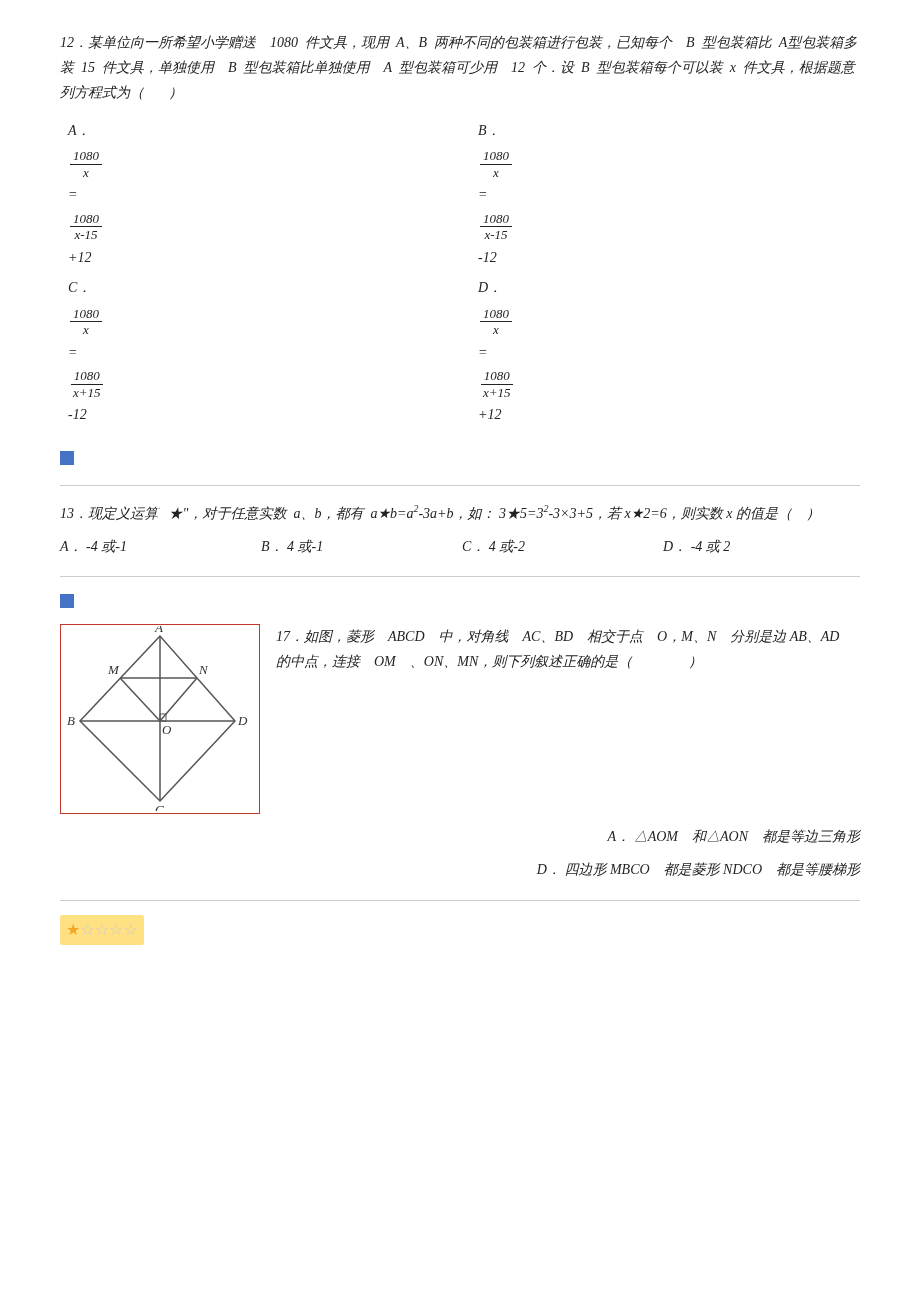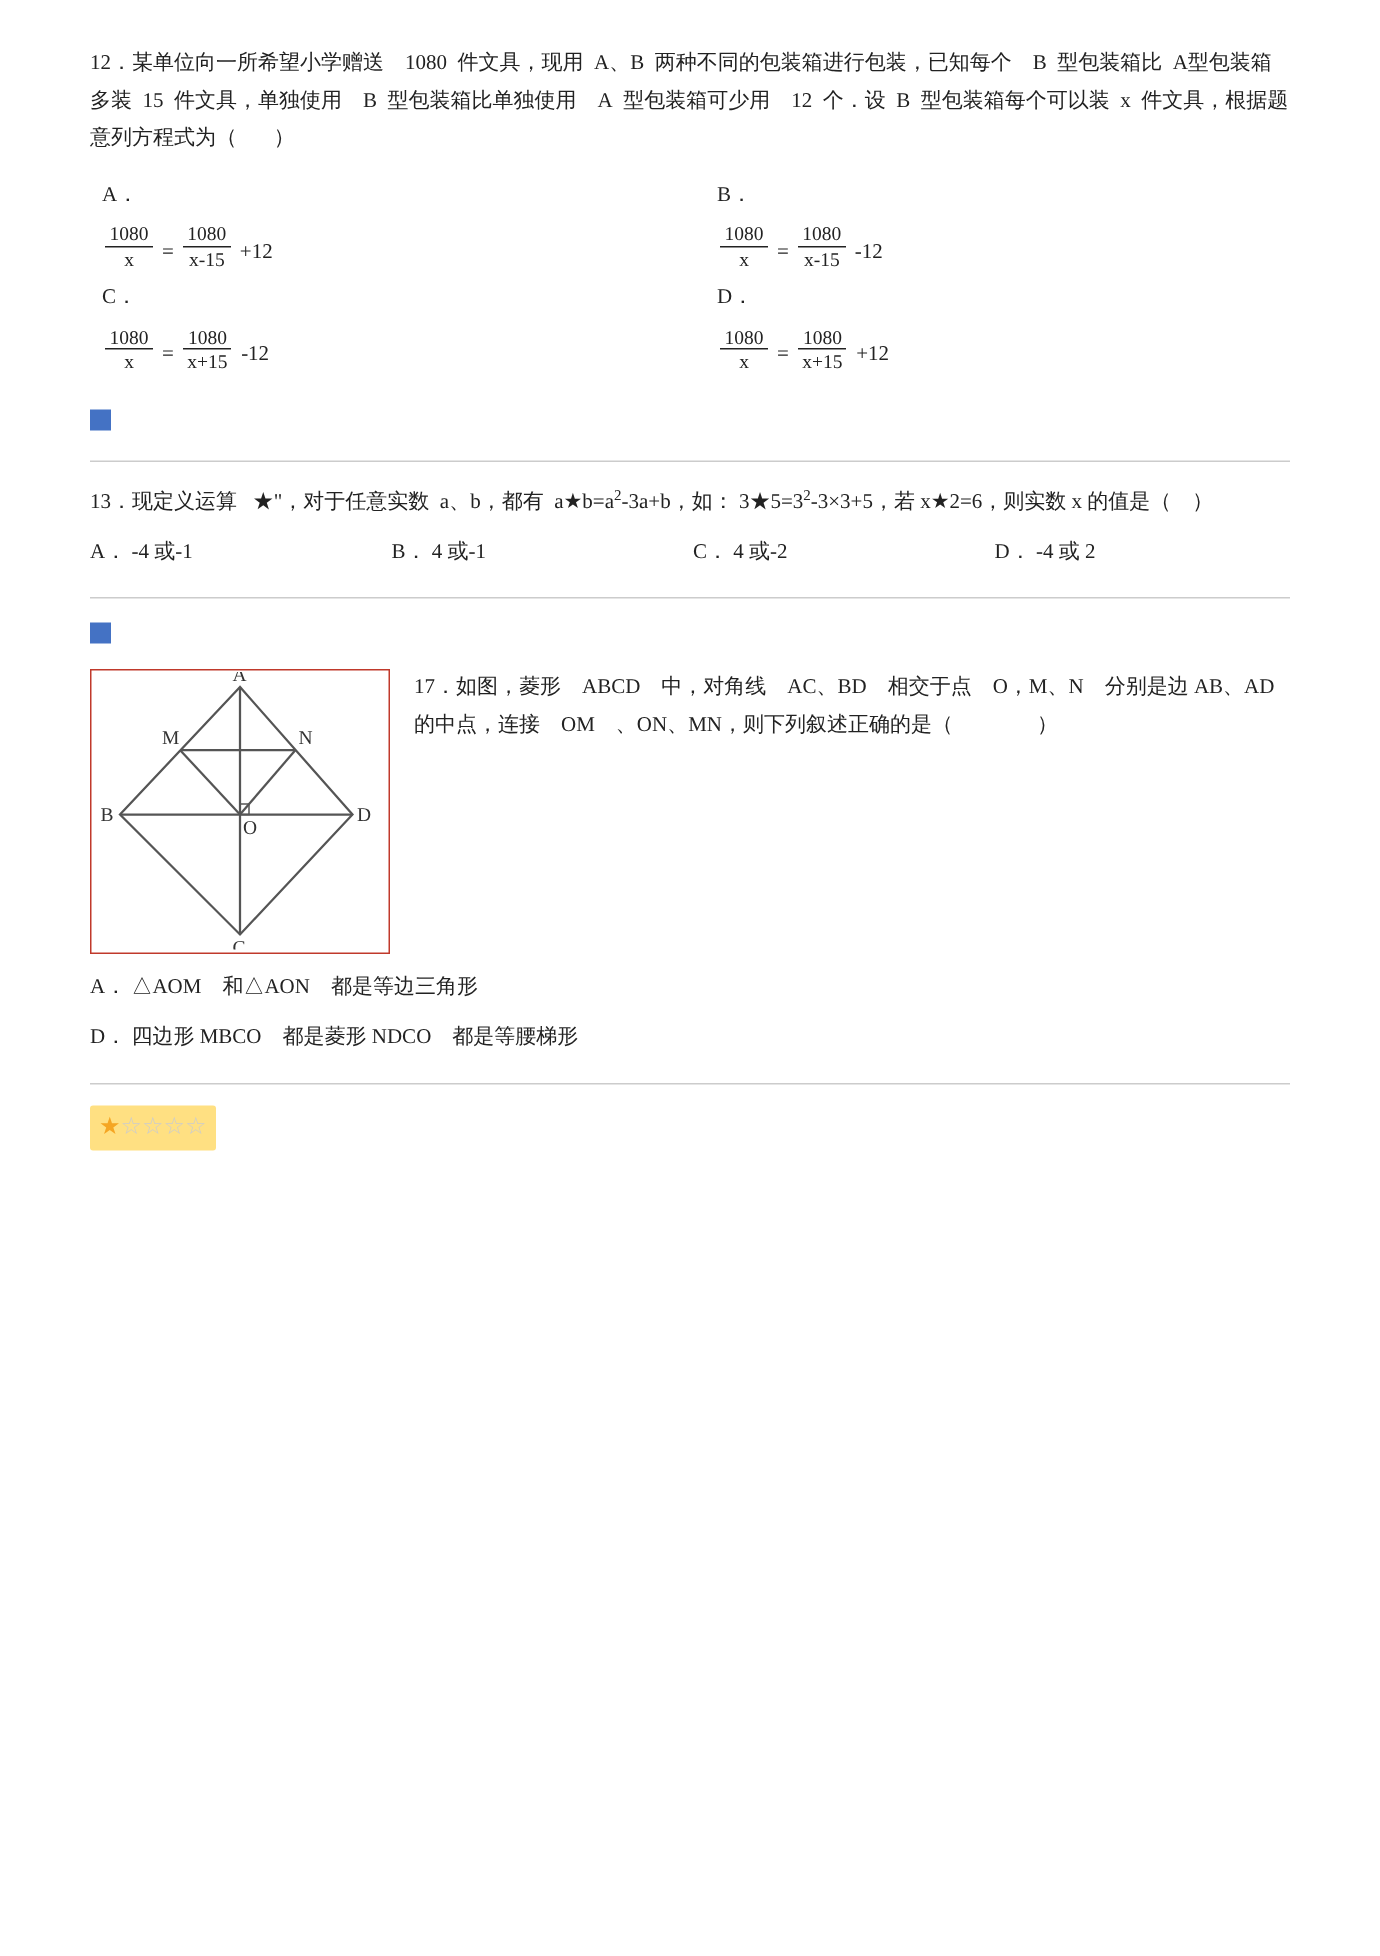--- a/index.html
+++ b/index.html
@@ -8,20 +8,21 @@
       font-family: "SimSun", "宋体", serif;
       font-size: 14px;
       color: #222;
       width: 920px;
       min-height: 1304px;
       padding: 30px 60px;
       line-height: 1.6;
     }
     .question-block {
       margin-bottom: 18px;
+      font-style: italic;
     }
     .question-text {
       margin-bottom: 10px;
       line-height: 1.8;
     }
     .options-grid-2col {
       display: grid;
       grid-template-columns: 1fr 1fr;
       gap: 0 20px;
       margin: 10px 0;
@@ -79,20 +80,21 @@
       align-items: center;
       justify-content: center;
       background: #fff;
     }
     .figure-text {
       flex: 1;
       line-height: 1.8;
     }
     .q14-options {
       margin-top: 10px;
+      text-align: right;
     }
     .q14-option {
       margin: 8px 0;
       line-height: 1.8;
     }
     sup {
       font-size: 10px;
       vertical-align: super;
     }
     .frac-inline {
@@ -106,23 +108,24 @@
     }
     .frac-inline .fn {
       border-bottom: 1px solid #222;
       padding: 0 3px;
     }
     .frac-inline .fd {
       padding: 0 3px;
     }
     .option-line {
       display: flex;
-      align-items: flex-end;
+      align-items: flex-start;
       gap: 4px;
       flex-wrap: wrap;
+      flex-direction: column;
     }
   </style>
 </head>
 <body>
 
 <div class="question-block">
   <div class="question-text">
     <span>12</span>．某单位向一所希望小学赠送&nbsp;&nbsp;&nbsp;&nbsp;1080&nbsp;&nbsp;件文具，现用&nbsp;&nbsp;A、B&nbsp;&nbsp;两种不同的包装箱进行包装，已知每个&nbsp;&nbsp;&nbsp;&nbsp;B&nbsp;&nbsp;型包装箱比&nbsp;&nbsp;A型包装箱多装&nbsp;&nbsp;15&nbsp;&nbsp;件文具，单独使用&nbsp;&nbsp;&nbsp;&nbsp;B&nbsp;&nbsp;型包装箱比单独使用&nbsp;&nbsp;&nbsp;&nbsp;A&nbsp;&nbsp;型包装箱可少用&nbsp;&nbsp;&nbsp;&nbsp;12&nbsp;&nbsp;个．设&nbsp;&nbsp;B&nbsp;&nbsp;型包装箱每个可以装&nbsp;&nbsp;x&nbsp;&nbsp;件文具，根据题意列方程式为（&nbsp;&nbsp;&nbsp;&nbsp;&nbsp;&nbsp;&nbsp;）
   </div>
 

